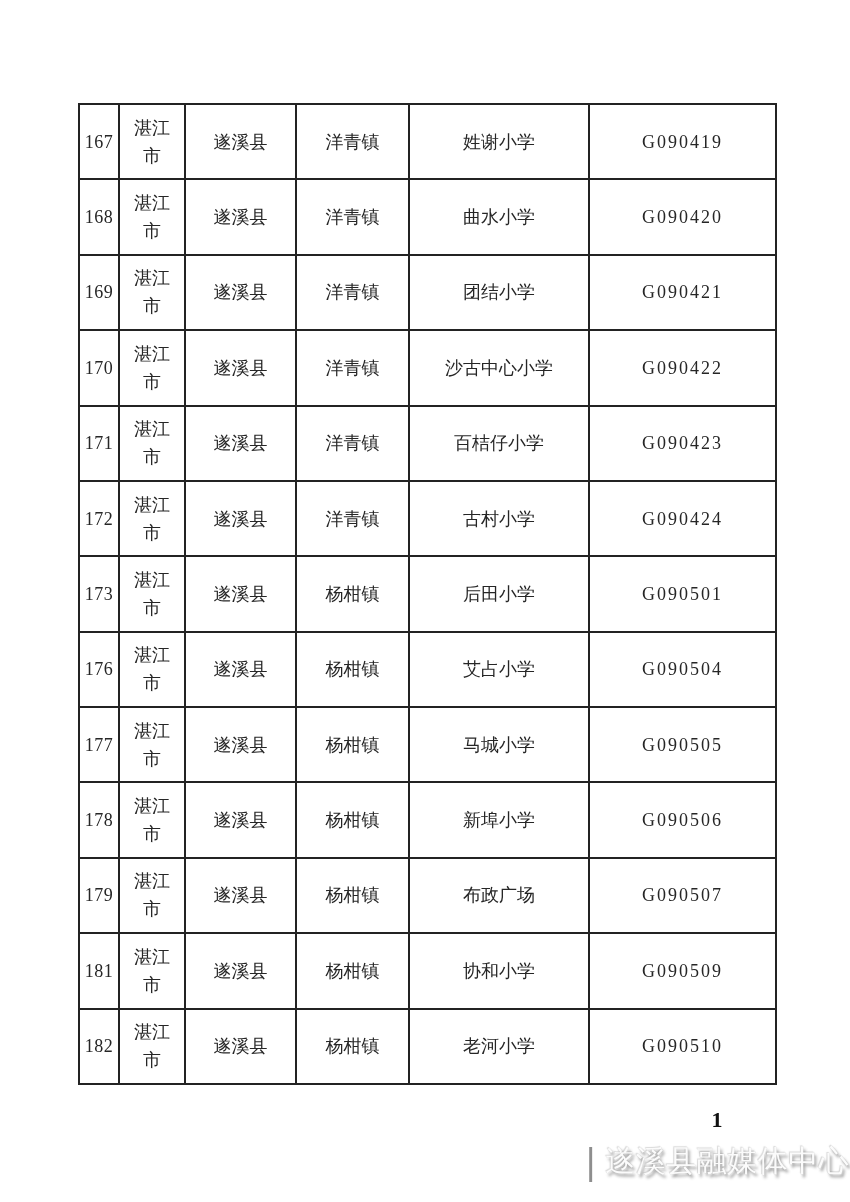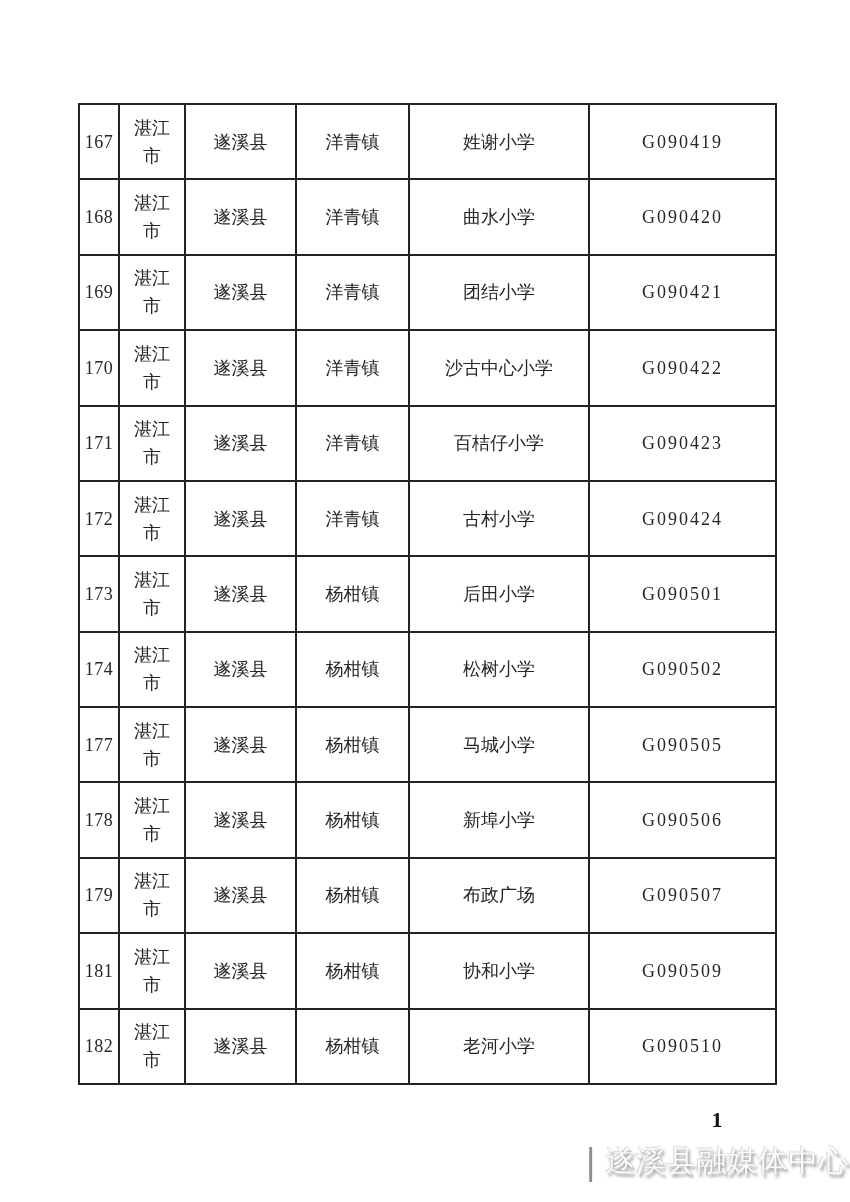--- a/index.html
+++ b/index.html
@@ -150,26 +150,26 @@
   </tr>
       <tr>
     <td class="cell-no">173</td>
     <td class="cell-city">湛江市</td>
     <td class="cell-county">遂溪县</td>
     <td class="cell-town">杨柑镇</td>
     <td class="cell-school">后田小学</td>
     <td class="cell-code">G090501</td>
   </tr>
       <tr>
-    <td class="cell-no">174</td>
-    <td class="cell-city">湛江市</td>
-    <td class="cell-county">遂溪县</td>
-    <td class="cell-town">杨柑镇</td>
-    <td class="cell-school">松树小学</td>
-    <td class="cell-code">G090502</td>
+    <td class="cell-no">176</td>
+    <td class="cell-city">湛江市</td>
+    <td class="cell-county">遂溪县</td>
+    <td class="cell-town">杨柑镇</td>
+    <td class="cell-school">艾占小学</td>
+    <td class="cell-code">G090504</td>
   </tr>
       <tr>
     <td class="cell-no">177</td>
     <td class="cell-city">湛江市</td>
     <td class="cell-county">遂溪县</td>
     <td class="cell-town">杨柑镇</td>
     <td class="cell-school">马城小学</td>
     <td class="cell-code">G090505</td>
   </tr>
       <tr>

